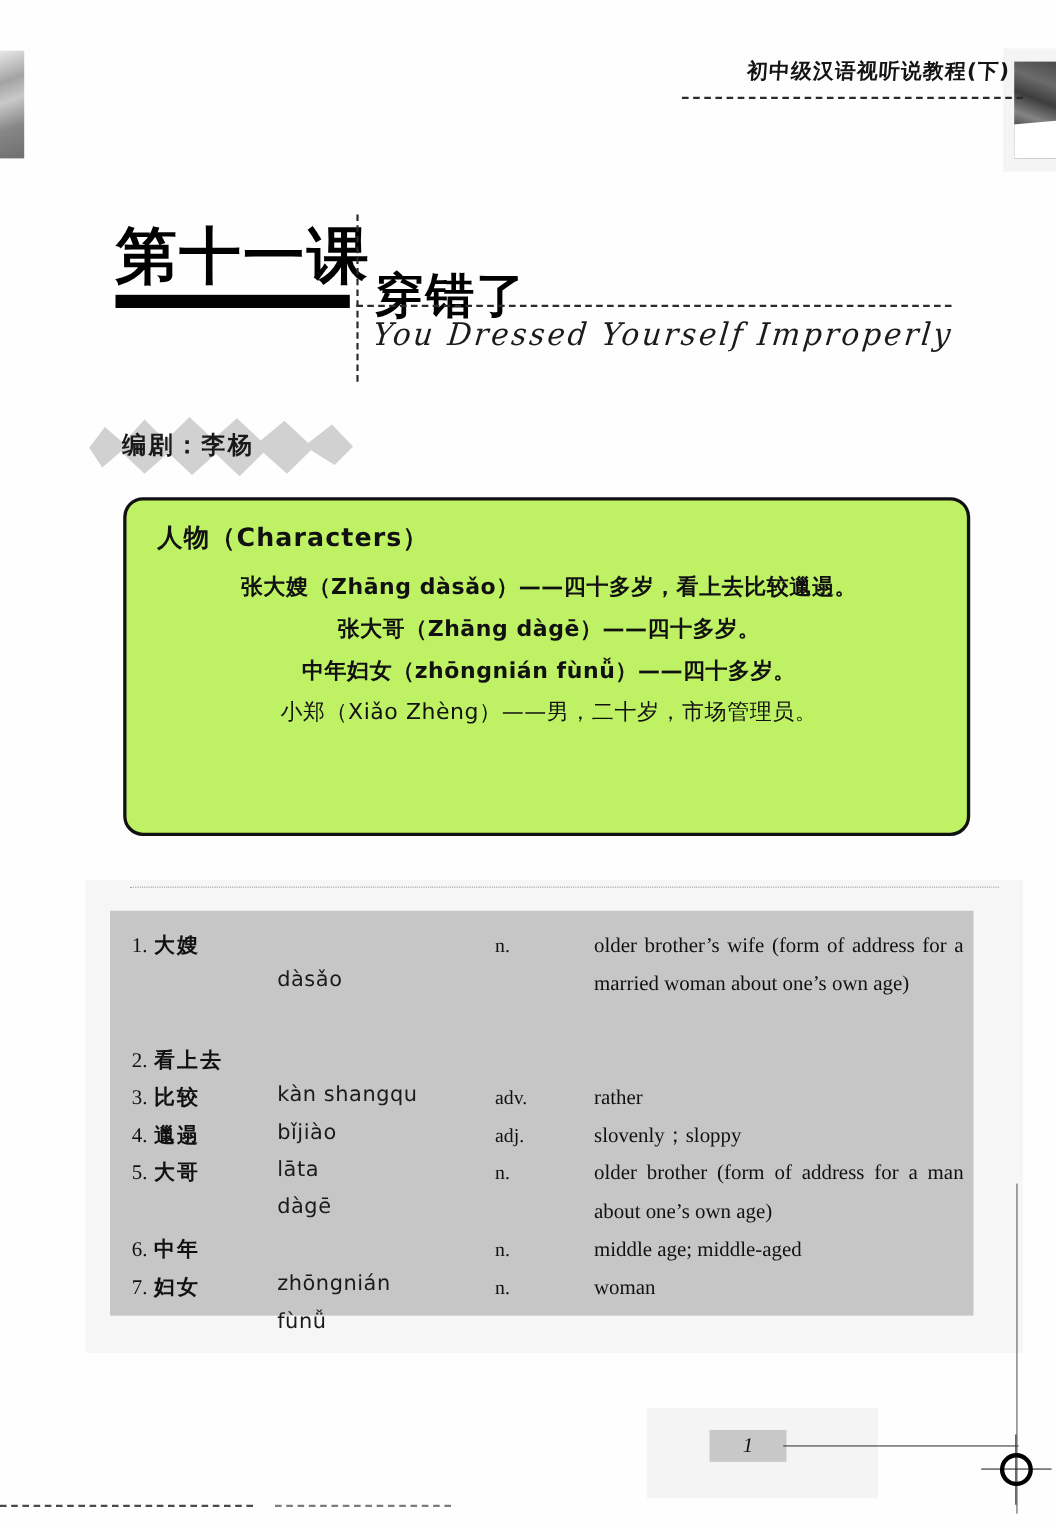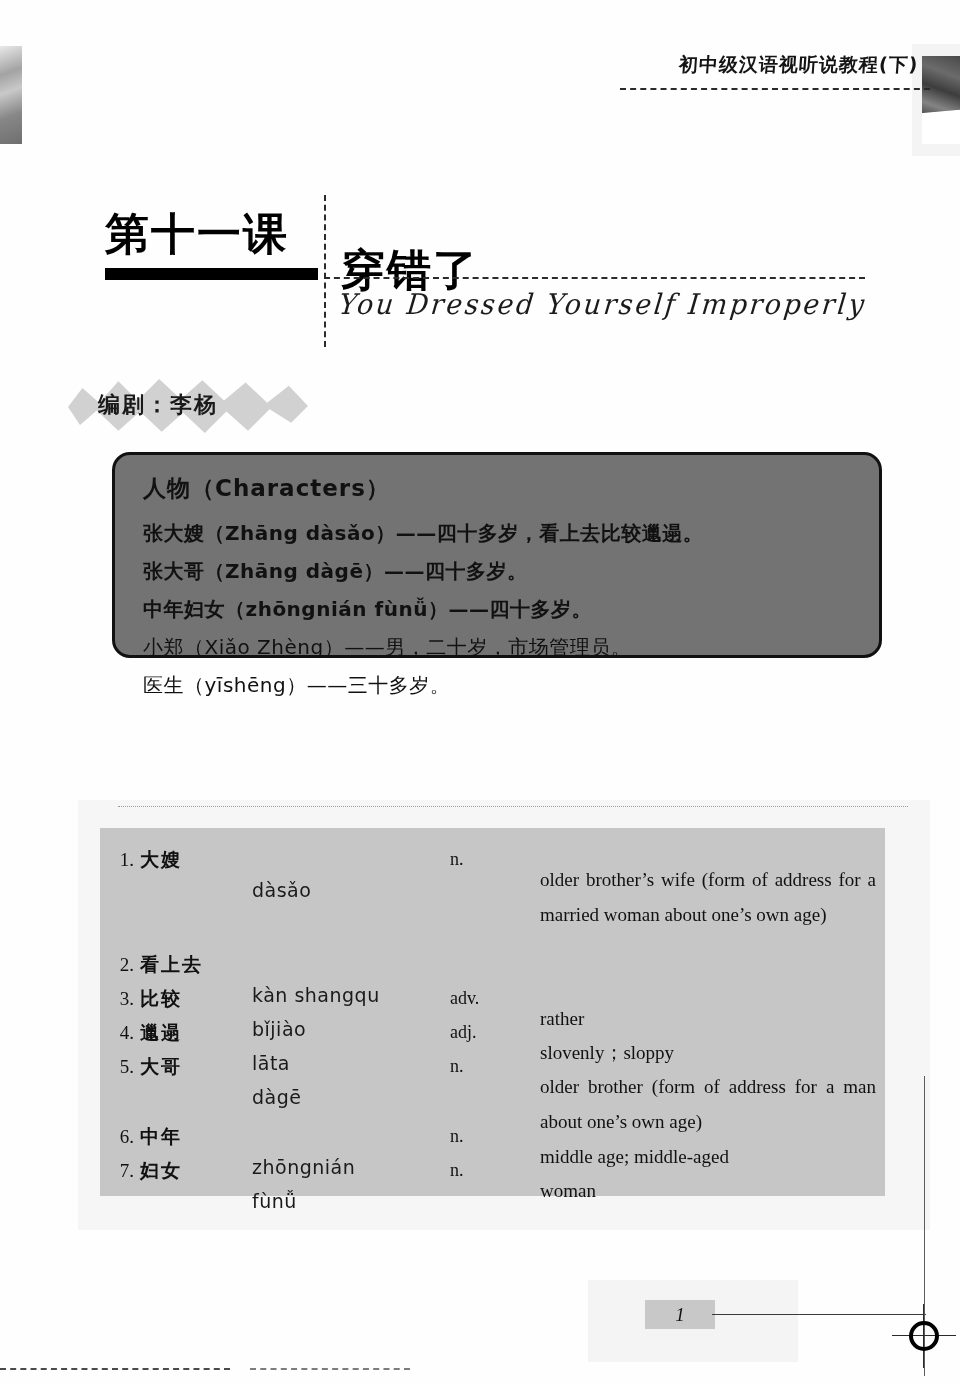--- a/index.html
+++ b/index.html
@@ -82,21 +82,21 @@
     top: 205px;
     width: 760px;
     height: 145px;
   }
   #lesson-no {
     position: absolute;
     left: 0;
     top: 0;
     font-family: "DejaVu Sans", sans-serif;
     font-weight: bold;
-    font-size: 44px;
+    font-size: 56px;
     letter-spacing: 2px;
     line-height: 58px;
     color: #000;
     white-space: nowrap;
   }
   #lesson-underbar {
     position: absolute;
     left: 0;
     top: 63px;
     width: 213px;
@@ -140,21 +140,21 @@
     letter-spacing: 2.5px;
     color: #1b1b1b;
     white-space: nowrap;
     transform: skewX(-6deg) scaleY(1.05);
     transform-origin: left top;
   }
 
   
   #credit-wrap {
     position: absolute;
-    left: 68px;
+    left: 81px;
     top: 378px;
     width: 240px;
     height: 56px;
   }
   #credit-burst {
     position: absolute;
     left: 0; top: 0;
     width: 240px; height: 56px;
     background: #c9c9c9;
     clip-path: polygon(
@@ -178,42 +178,43 @@
     color: #1a1a1a;
     white-space: nowrap;
   }
 
   
   #characters-box {
     position: absolute;
     left: 112px;
     top: 452px;
     width: 770px;
-    height: 206px;
+    height: 308px;
     border: 3px solid #111;
     border-radius: 18px;
     box-sizing: border-box;
-    background: #737373;
+    background: #bef264;
     padding: 18px 24px 10px 28px;
   }
   #characters-heading {
     font-family: "DejaVu Sans", sans-serif;
     font-weight: bold;
     font-size: 23px;
     letter-spacing: 1px;
     margin-bottom: 10px;
     white-space: nowrap;
   }
   .char-line {
     font-family: "DejaVu Sans", sans-serif;
     font-size: 20px;
     line-height: 38px;
     letter-spacing: .5px;
     white-space: nowrap;
     color: #111;
+    text-align: center;
   }
   .char-line.bold { font-weight: bold; }
 
   
   #vocab-outer {
     position: absolute;
     left: 78px;
     top: 800px;
     width: 852px;
     height: 430px;
@@ -280,21 +281,20 @@
   }
   .v-def {
     position: absolute;
     left: 440px;
     width: 336px;
     font-family: "Liberation Serif", serif;
     font-size: 19px;
     line-height: 35px;
     color: #111;
     text-align: justify;
-    margin-top: 20px;
   }
   .vocab-row.multi { min-height: 105px; }
   .vocab-row.multi2 { min-height: 70px; }
 
   
   #folio-pale {
     position: absolute;
     left: 588px;
     top: 1280px;
     width: 210px;
@@ -401,21 +401,20 @@
     <div id="credit-burst"></div>
     <div id="credit-text">编剧：李杨</div>
   </div>
 
   <div id="characters-box">
     <div id="characters-heading">人物（Characters）</div>
     <div class="char-line bold">张大嫂（Zhāng dàsǎo）——四十多岁，看上去比较邋遢。</div>
     <div class="char-line bold">张大哥（Zhāng dàgē）——四十多岁。</div>
     <div class="char-line bold">中年妇女（zhōngnián fùnǚ）——四十多岁。</div>
     <div class="char-line">小郑（Xiǎo Zhèng）——男，二十岁，市场管理员。</div>
-    <div class="char-line">医生（yīshēng）——三十多岁。</div>
   </div>
 
   <div id="vocab-outer"></div>
   <div id="vocab-dots"></div>
   <div id="vocab-table">
 
     <div class="vocab-row multi">
       <span class="v-num">1.</span>
       <span class="v-hanzi">大嫂</span>
       <span class="v-pinyin">dàsǎo</span>

